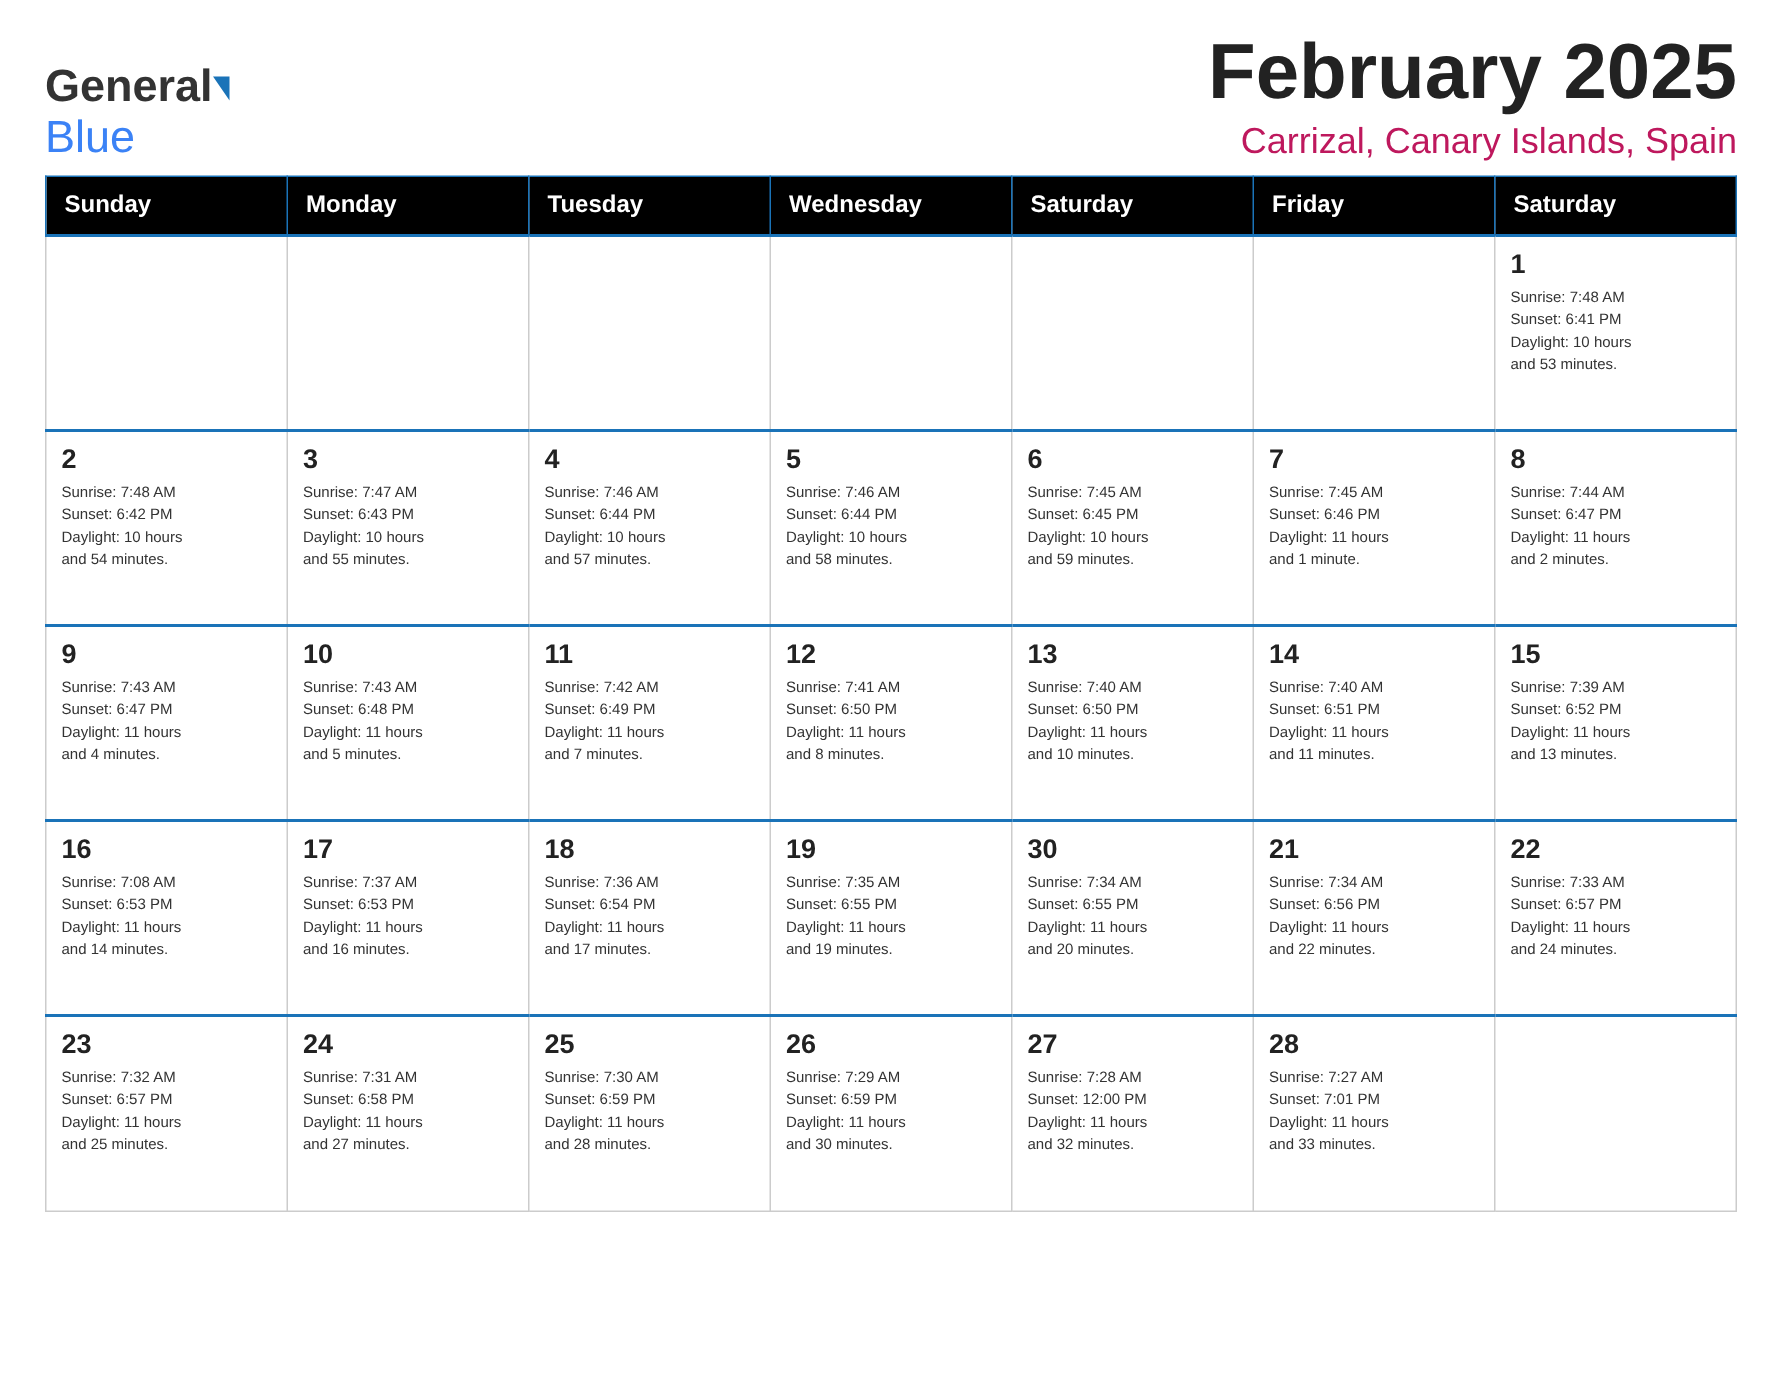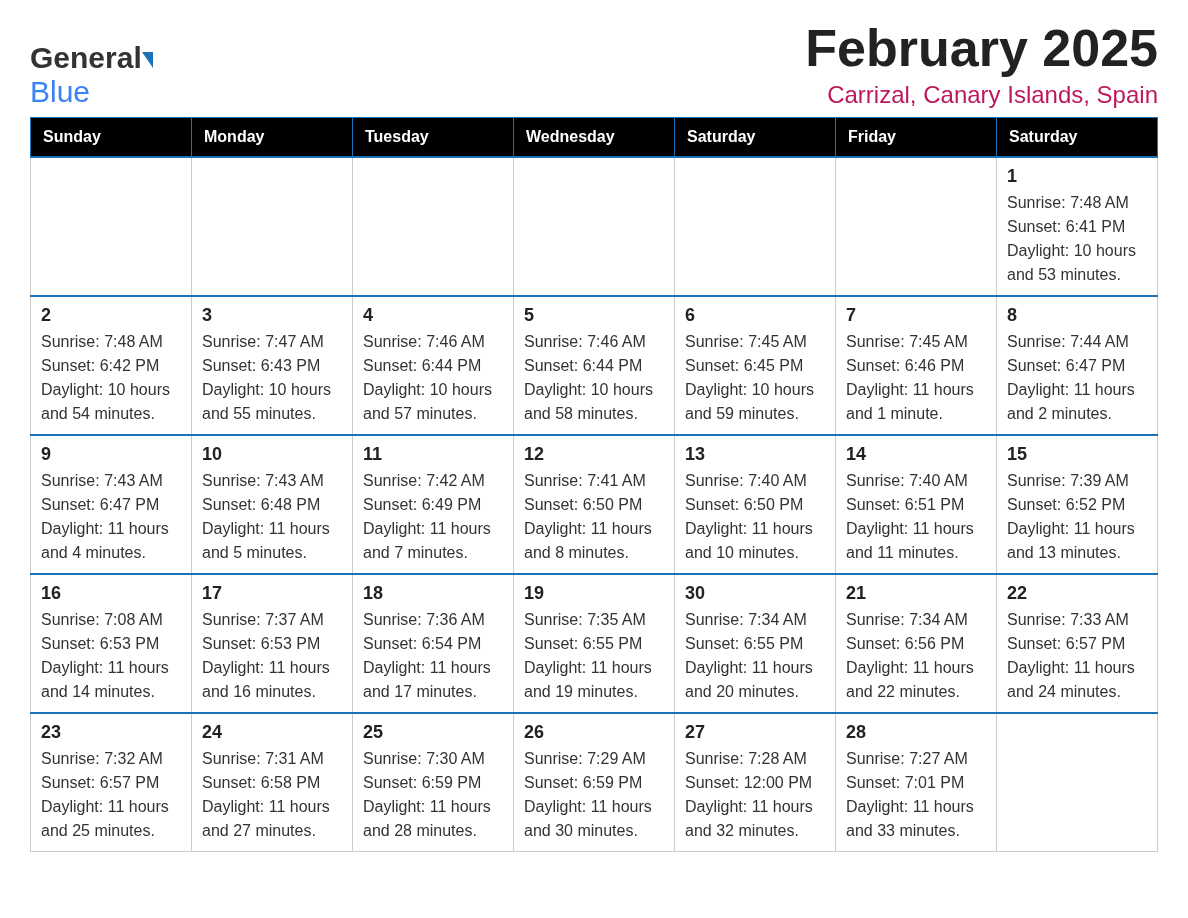--- a/index.html
+++ b/index.html
@@ -60,21 +60,21 @@
       height: 130px;
     }
     .day-number {
       font-size: 18px;
       font-weight: bold;
       color: #222;
       display: block;
       margin-bottom: 4px;
     }
     .day-info {
-      font-size: 16px;
+      font-size: 10px;
       color: #333;
       line-height: 1.5;
     }
     
     .logo-row {
       display: flex;
       align-items: baseline;
       gap: 0px;
     }
     .logo-text-general {

